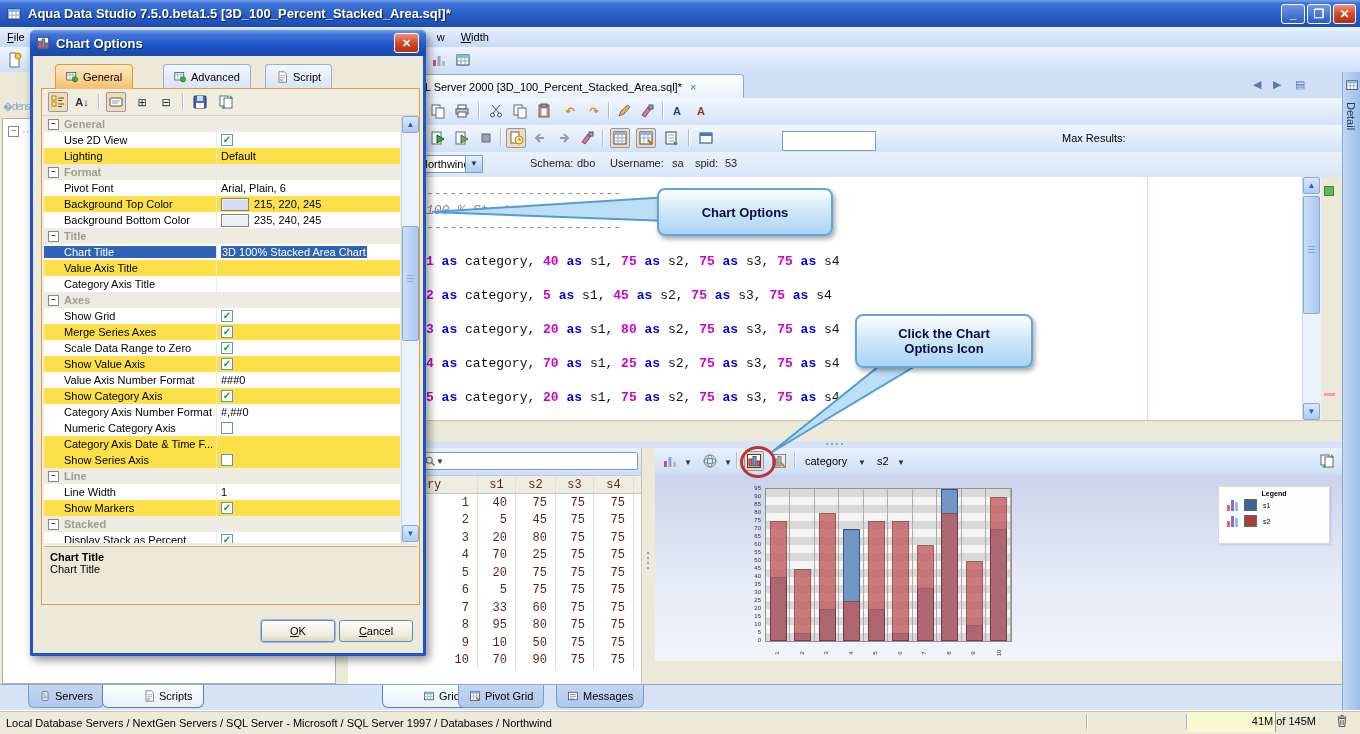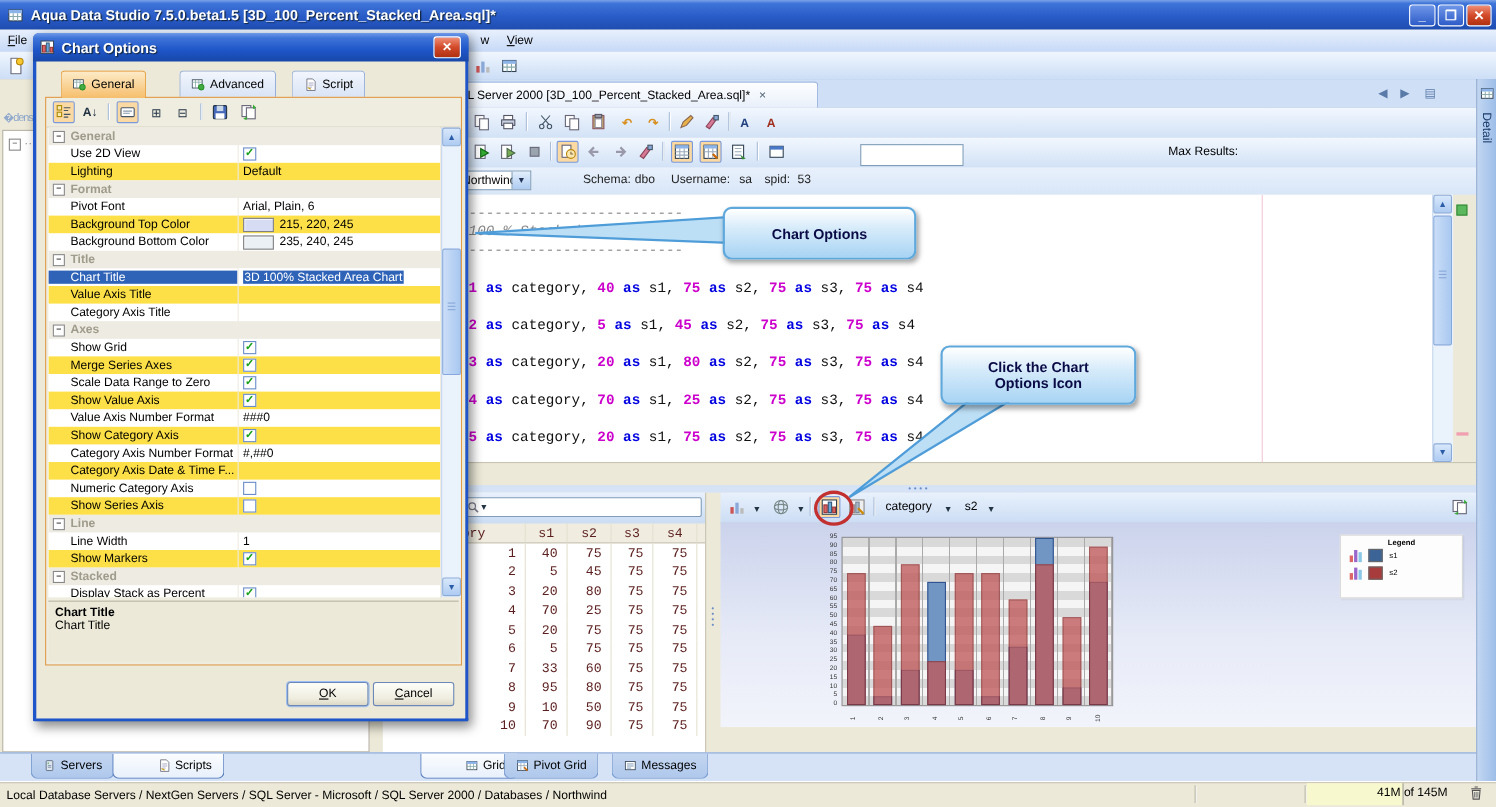--- a/index.html
+++ b/index.html
@@ -187,21 +187,21 @@
       </span>
     <span class="t">Aqua Data Studio 7.5.0.beta1.5 [3D_100_Percent_Stacked_Area.sql]*</span>
   </div>
   <div class="winbtn min abs" style="left:1281px">_</div>
   <div class="winbtn max abs" style="left:1307px">❐</div>
   <div class="winbtn close abs" style="left:1333px;width:23px">✕</div>
 
   <div id="menubar" class="abs">
     <span class="ul-first" style="margin-left:7px">File</span>
     <span style="margin-left:404px">w</span>
-    <span class="ul-first">View</span>
+    <span class="ul-first">Width</span>
   </div>
 
   <div id="toolrow" class="abs">
     <span class="tbtn" style="left:4px">
         <span class="ic">
           <svg viewBox="0 0 16 16">
             <path d="M4 1h6l3 3v11H4z" fill="#fff" stroke="#667"></path>
             <circle cx="12" cy="4" r="3" fill="#F8C830" stroke="#B8860B"></circle>
           </svg>
         </span>
@@ -755,21 +755,21 @@
           <svg viewBox="0 0 16 16">
             <rect x="2" y="3" width="12" height="10" fill="#fff" stroke="#345"></rect>
             <path d="M4 6h8M4 8.5h8M4 11h5" stroke="#68A"></path>
           </svg>
         </span>
       <span>Messages</span>
     </div>
   </div>
 
   <div id="statusbar" class="abs">
-    <span class="p">Local Database Servers / NextGen Servers / SQL Server - Microsoft / SQL Server 2000 / Databases / Northwind</span>
+    <span class="p">Local Database Servers / NextGen Servers / SQL Server - Microsoft / SQL Server 1997 / Databases / Northwind</span>
   </div>
   <span class="sdiv" style="left:1086px"></span>
   <span class="sdiv" style="left:1186px"></span>
   <div id="memcell">
     <div id="memfill"></div>
     <span id="memtxt">41M of 145M</span>
   </div>
   <span class="abs" style="left:1334px;top:713px"><span class="ic"><svg viewBox="0 0 16 16">
           <path d="M4.5 5.5h7l-.7 8h-5.6z" fill="none" stroke="#555"></path>
           <path d="M3.5 4h9M6.5 2.5h3" stroke="#555" fill="none"></path>
@@ -976,30 +976,30 @@
             <div class="val">
               <div class="cbx">✓</div>
             </div>
           </div>
           <div class="prow">
             <div class="lab">Category Axis Number Format</div>
             <div class="val">
               <span>#,##0</span>
             </div>
           </div>
+          <div class="prow">
+            <div class="lab">Numeric Category Axis</div>
+            <div class="val">
+              <div class="cbx"></div>
+            </div>
+          </div>
           <div class="prow alt">
             <div class="lab">Category Axis Date &amp; Time F...</div>
             <div class="val">
               <span></span>
-            </div>
-          </div>
-          <div class="prow">
-            <div class="lab">Numeric Category Axis</div>
-            <div class="val">
-              <div class="cbx"></div>
             </div>
           </div>
           <div class="prow alt">
             <div class="lab">Show Series Axis</div>
             <div class="val">
               <div class="cbx"></div>
             </div>
           </div>
           <div class="prow sec">
             <div class="expbox">−</div>

